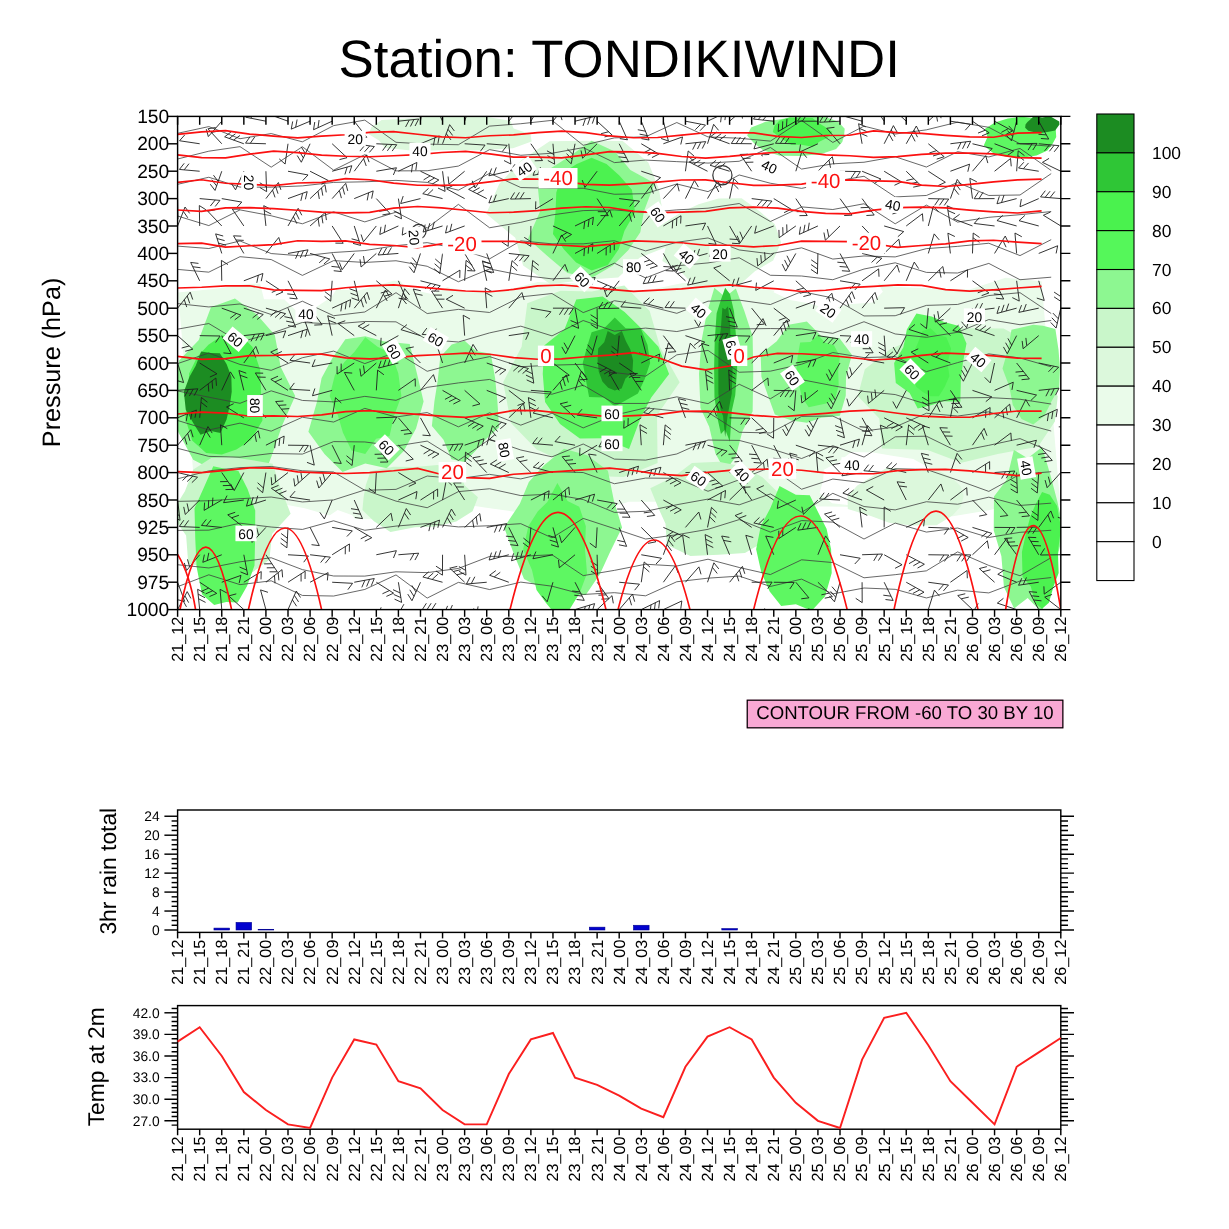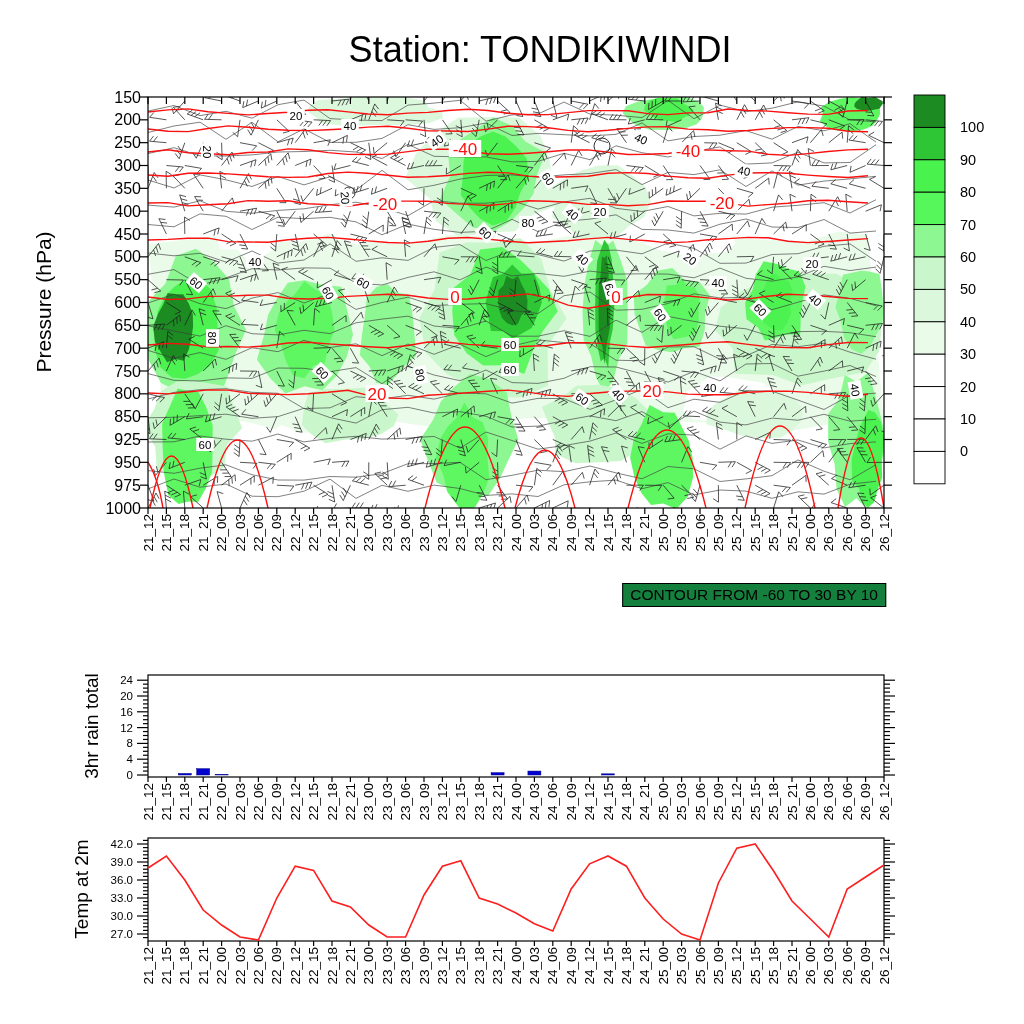--- a/index.html
+++ b/index.html
@@ -1,26 +1,26 @@
 <!DOCTYPE html>
 <html><head>
 <meta charset="utf-8">
 <style>
   html,body{margin:0;padding:0;background:#fff;}
   #page{position:relative;width:1024px;height:1024px;background:#ffffff;overflow:hidden;
         font-family:"Liberation Sans", sans-serif;}
   #plot{position:absolute;left:0;top:0;}
   .abs{position:absolute;white-space:nowrap;color:#000;}
-  #title{left:540px;top:50px;transform:translate(-50%,-50%);font-size:36px;}
+  #title{left:516px;top:50px;transform:translate(-50%,-50%);font-size:44px;}
   .vlab{transform:translate(-50%,-50%) rotate(-90deg);}
   #ylab-main{left:44px;top:302px;font-size:21px;}
   #ylab-rain{left:92px;top:726px;font-size:19px;}
   #ylab-temp{left:82px;top:889px;font-size:19px;}
   #cnote{left:886px;top:583px;transform:translateX(-100%);border:1.6px solid #000;
-         font-size:15.5px;padding:2px 7px;background:#15803d;}
+         font-size:15.5px;padding:2px 7px;background:#f9a8d4;}
 </style>
 </head>
 <body>
 <div id="page">
 
 <svg id="plot" width="1024" height="1024">
       <defs>
         <clipPath id="mc">
           <rect x="148" y="97" width="736" height="411"></rect>
         </clipPath>

